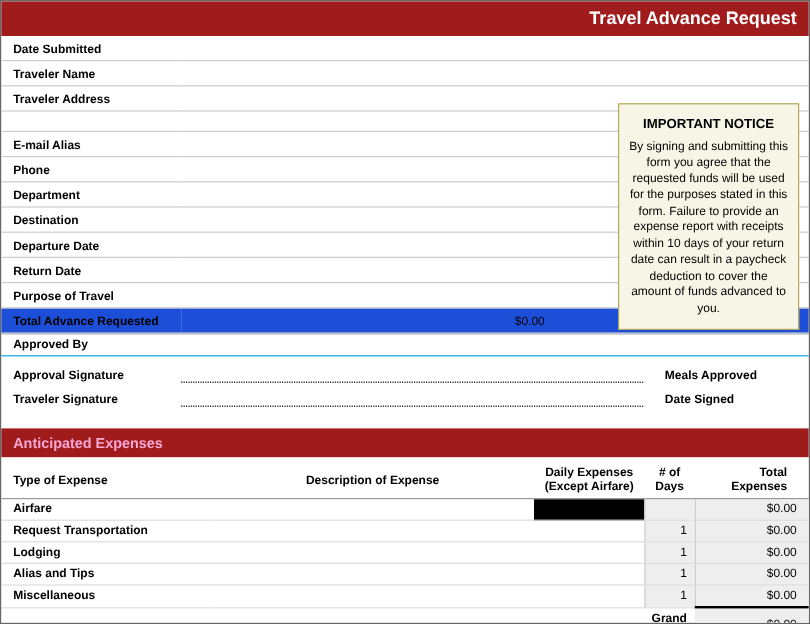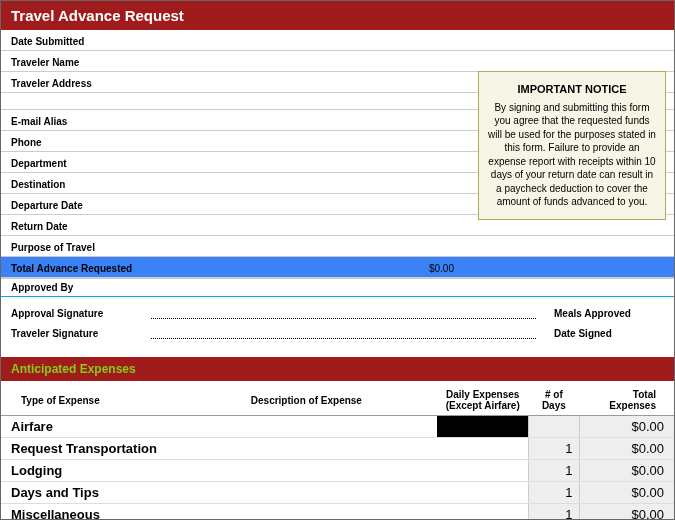--- a/index.html
+++ b/index.html
@@ -1,37 +1,37 @@
 <!DOCTYPE html>
 <html><head>
 <meta charset="utf-8">
 <style>
   * { box-sizing: border-box; margin: 0; padding: 0; }
   body { font-family: Verdana, Arial, sans-serif; font-size: 10px; background: #fff; width: 675px; height: 520px; border: 1px solid #666; overflow: hidden; }
-  .header { background: #a01c1c; color: #fff; font-weight: bold; font-size: 15px; padding: 6px 10px; }
-  .section-header { background: #a01c1c; color: #84cc16; font-weight: bold; font-size: 12px; padding: 5px 10px; margin-top: 10px; }
+  .header { background: #a01c1c; color: #fff; font-weight: bold; font-size: 15px; padding: 6px 10px; text-align: right; }
+  .section-header { background: #a01c1c; color: #f9a8d4; font-weight: bold; font-size: 12px; padding: 5px 10px; margin-top: 10px; }
   .form-area { position: relative; }
-  .notice { position: absolute; top: 41px; right: 8px; width: 188px; background: #f7f5e6; border: 1px solid #b3a85a; padding: 10px 8px; text-align: center; font-size: 10px; line-height: 1.35; }
+  .notice { position: absolute; top: 56px; right: 8px; width: 151px; background: #f7f5e6; border: 1px solid #b3a85a; padding: 10px 8px; text-align: center; font-size: 10px; line-height: 1.35; }
   .notice-title { font-weight: bold; font-size: 11px; margin-bottom: 4px; display: block; }
   table.form { width: 100%; border-collapse: collapse; }
   table.form td { border-bottom: 1px solid #ccc; font-size: 10px; padding: 6px 4px 3px 10px; height: 17px; vertical-align: middle; }
   table.form td.label { font-weight: bold; width: 150px; }
-  table.form tr.total td { background: #3b82f6; }
+  table.form tr.total td { background: #1d4ed8; }
   table.form tr.total td.val { text-align: right; padding-right: 8px; }
   .sig-block { margin-top: 2px; }
   .sig-row { display: flex; align-items: flex-end; padding: 6px 10px 0 10px; }
   .sig-label { font-weight: bold; width: 140px; font-size: 10px; }
   .sig-line { flex: 1; border-bottom: 1px dotted #000; height: 14px; margin-right: 18px; }
   .sig-date-label { font-weight: bold; width: 110px; font-size: 10px; }
   .approved-by { border-top: 1px solid #ccc; border-bottom: 1px solid #0ea5e9; font-weight: bold; padding: 3px 10px; font-size: 10px; }
   table.expenses { width: 100%; border-collapse: collapse; margin-top: 4px; }
   table.expenses th { font-weight: bold; font-size: 10px; text-align: left; padding: 4px 6px; border-bottom: 1px solid #999; vertical-align: middle; }
   table.expenses th.center { text-align: center; }
   table.expenses th.right { text-align: right; }
-  table.expenses td { font-size: 13px; padding: 3px 6px; border-bottom: 1px solid #ddd; height: 17px; }
+  table.expenses td { font-size: 10px; padding: 3px 6px; border-bottom: 1px solid #ddd; height: 17px; }
   table.expenses td.lbl { font-weight: bold; padding-left: 10px; }
   table.expenses td.blackcell { background: #000; }
   table.expenses td.days { background: #eee; text-align: right; border-left: 1px solid #ccc; border-right: 1px solid #ccc; }
   table.expenses td.total { background: #eee; text-align: right; padding-right: 10px; }
   table.expenses td.grand-label { font-weight: bold; text-align: left; padding-right: 6px; }
   table.expenses tr.grand td.total { border-top: 2px solid #000; border-bottom: 3px double #000; }
   .col-type { width: 175px; }
   .col-desc { width: auto; }
   .col-daily { width: 92px; }
   .col-days { width: 42px; }
@@ -122,21 +122,21 @@
 <table class="expenses">
   <colgroup>
     <col class="col-type">
       <col class="col-desc">
       <col class="col-daily">
       <col class="col-days">
       <col class="col-total">
   </colgroup>
   <thead>
     <tr>
-      <th style="padding-left:20px;">Type of Expense</th>
+      <th style="padding-left:10px;">Type of Expense</th>
       <th class="center">Description of Expense</th>
       <th class="center">Daily Expenses (Except Airfare)</th>
       <th class="center"># of Days</th>
       <th class="right" style="padding-right:18px;">Total Expenses</th>
     </tr>
   </thead>
   <tbody id="expense-rows">
       <tr>
         <td class="lbl">Airfare</td>
         <td></td>
@@ -152,21 +152,21 @@
         <td class="total">$0.00</td>
       </tr>
       <tr>
         <td class="lbl">Lodging</td>
         <td></td>
         <td></td>
         <td class="days">1</td>
         <td class="total">$0.00</td>
       </tr>
       <tr>
-        <td class="lbl">Days and Tips</td>
+        <td class="lbl">Alias and Tips</td>
         <td></td>
         <td></td>
         <td class="days">1</td>
         <td class="total">$0.00</td>
       </tr>
       <tr>
         <td class="lbl">Miscellaneous</td>
         <td></td>
         <td></td>
         <td class="days">1</td>

